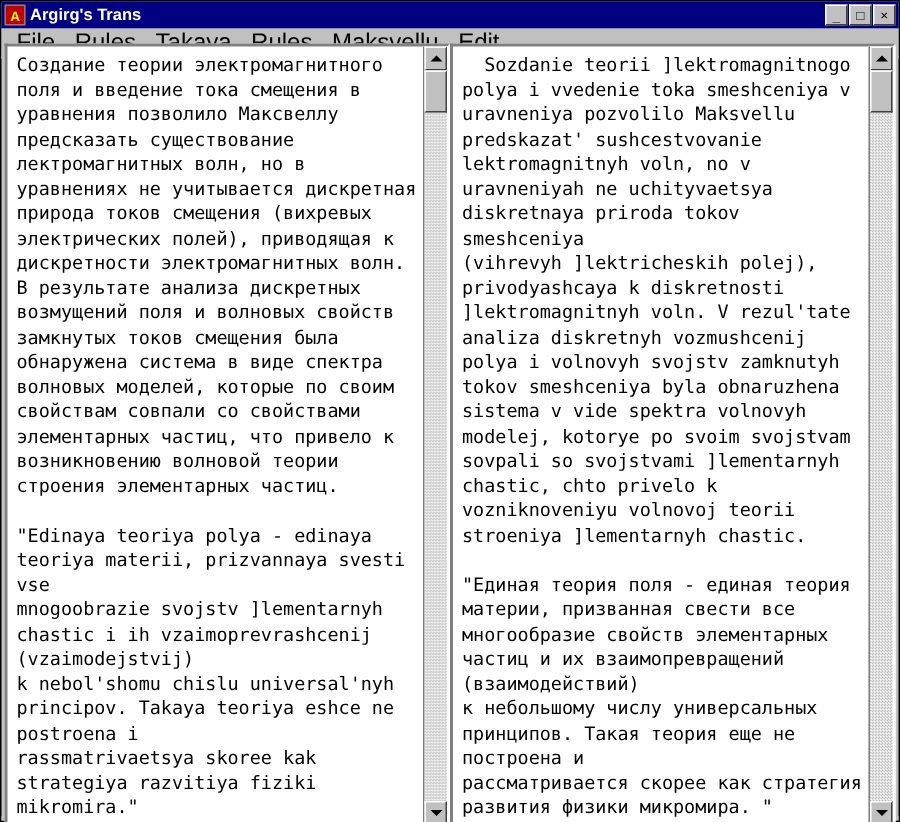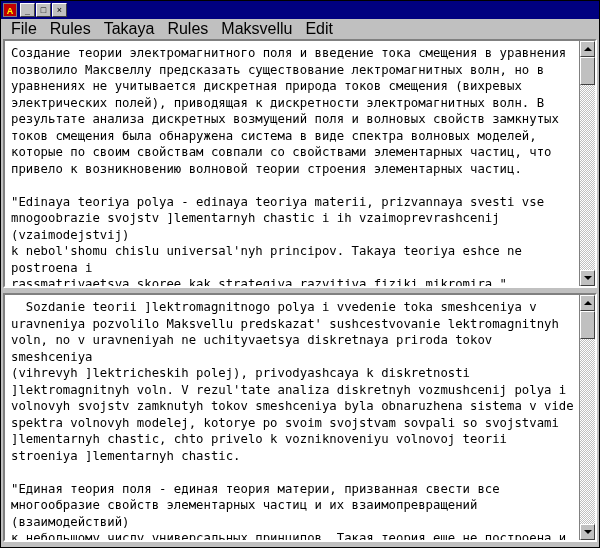--- a/index.html
+++ b/index.html
@@ -95,21 +95,21 @@
   .menu-item {
     font-size: 16px;
     color: #000;
     padding: 1px 7px 1px 6px;
     font-family: "Liberation Sans", sans-serif;
   }
   
   .panes {
     flex: 1 1 auto;
     display: flex;
-    flex-direction: column;
+    flex-direction: row;
     padding: 0 2px 2px 2px;
     box-sizing: border-box;
     min-height: 0;
     align-items: center;
   }
   .pane {
     flex: 1 1 50%;
     display: flex;
     min-height: 0;
     background: #ffffff;
@@ -196,20 +196,21 @@
     background: #c0c0c0;
   }
 </style>
 </head>
 <body>
 
 <div class="window">
 
   <div class="titlebar">
     <div class="title-icon">A</div>
+    <div class="title-text">Argirg's Trans</div>
     <div class="title-buttons">
       <div class="tbtn min">
           <span class="glyph">_</span>
         </div>
       <div class="tbtn">
           <span class="glyph">□</span>
         </div>
       <div class="tbtn">
           <span class="glyph">×</span>
         </div>

